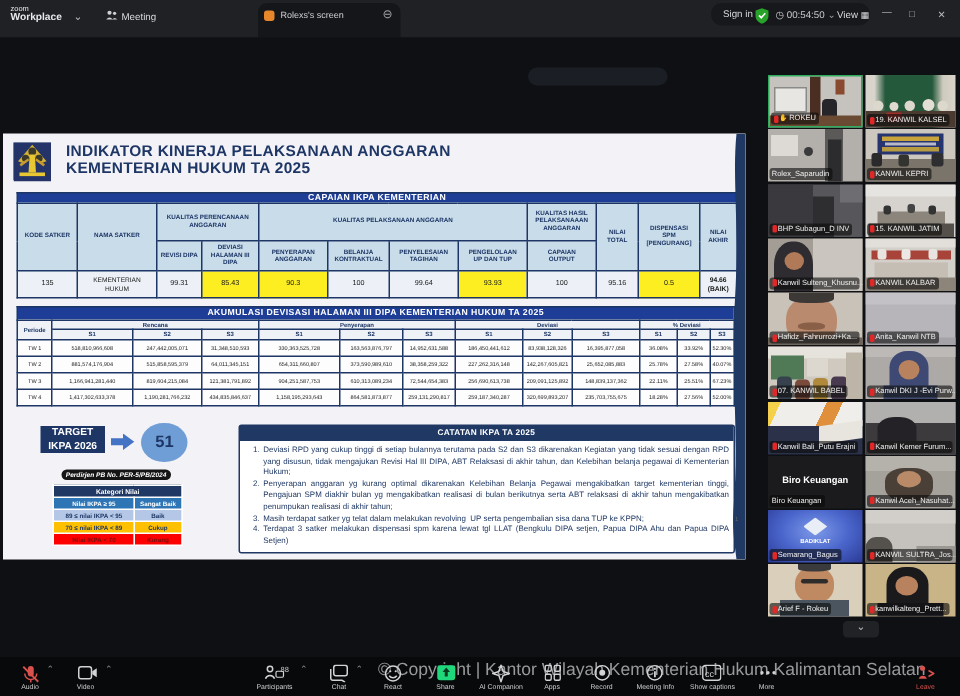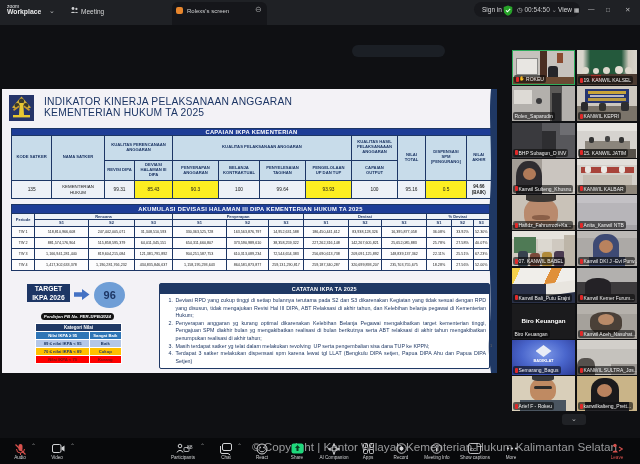--- a/index.html
+++ b/index.html
@@ -8,21 +8,21 @@
   #app { position:relative; width:640px; height:464px; }
   
   #topbar { position:absolute; left:0; top:0; width:640px; height:25px; background:#1f2125; }
   #tab-active { position:absolute; left:172px; top:2px; width:95px; height:23px; background:#15161a; border-radius:6px 6px 0 0; }
   #topbar .txt { color:#d8d9da; font-size:6.5px; position:absolute; white-space:nowrap; }
   
   #stage { position:absolute; left:0; top:25px; width:640px; height:413px; background:#0f1013; }
   #notif { position:absolute; left:352px; top:20px; width:93px; height:12px; background:#1b1f25; border-radius:6px; }
   
   #slide { position:absolute; left:2px; top:64px; width:495px; height:284px; background:#f3f2f6; overflow:hidden; }
-  #slide-title { position:absolute; left:42px; top:6.5px; font-weight:normal; font-size:10.3px; line-height:11.6px; color:#1d3665; letter-spacing:0.2px; }
+  #slide-title { position:absolute; left:42px; top:6.5px; font-weight:bold; font-size:10.3px; line-height:11.6px; color:#1d3665; letter-spacing:0.2px; }
   #logo { position:absolute; left:6.5px; top:5.5px; width:25px; height:25.7px; background:#253468; }
   
   #t1 { position:absolute; left:9.3px; top:38.5px; width:479.2px; border-collapse:collapse; table-layout:fixed; }
   #t1 td { border:0.6px solid #1d3665; text-align:center; vertical-align:middle; color:#1d3665; font-weight:bold; padding:0; }
   #t1 .tt { background:#1e3d96; color:#fff; font-size:5.8px; height:6.8px; letter-spacing:0.3px; }
   #t1 .h { background:#c8dcea; font-size:4.2px; line-height:4.9px; }
   #t1 .hg { height:25.5px; }
   #t1 .hs { height:20px; }
   #t1 .d { background:#edf1f7; font-size:4.8px; height:18px; font-weight:normal; color:#1a1a1a; }
   #t1 .y { background:#fcee21; }
@@ -261,21 +261,21 @@
               <td class="d">27.56%</td>
               <td class="d">52.00%</td>
             </tr>
       </tbody>
         </table>
 
       <div id="tgt">TARGET<br>IKPA 2026</div>
       <svg style="position:absolute;left:72px;top:199.5px;" width="16" height="11" viewBox="0 0 16 11">
           <path d="M0 3.2 H8 V0 L15.5 5.5 L8 11 V7.8 H0 Z" fill="#4472c4"></path>
         </svg>
-      <div id="circ96">96</div>
+      <div id="circ96">51</div>
       <div id="pill">Perdirjen PB No. PER-5/PB/2024</div>
       <table id="ktab">
         <colgroup>
             <col style="width:53.7px">
             <col style="width:31.6px">
           </colgroup>
         <tbody>
             <tr>
               <td colspan="2" style="background:#1f3864;color:#fff;height:8.6px;font-size:4.5px;">Kategori Nilai</td>
             </tr>

